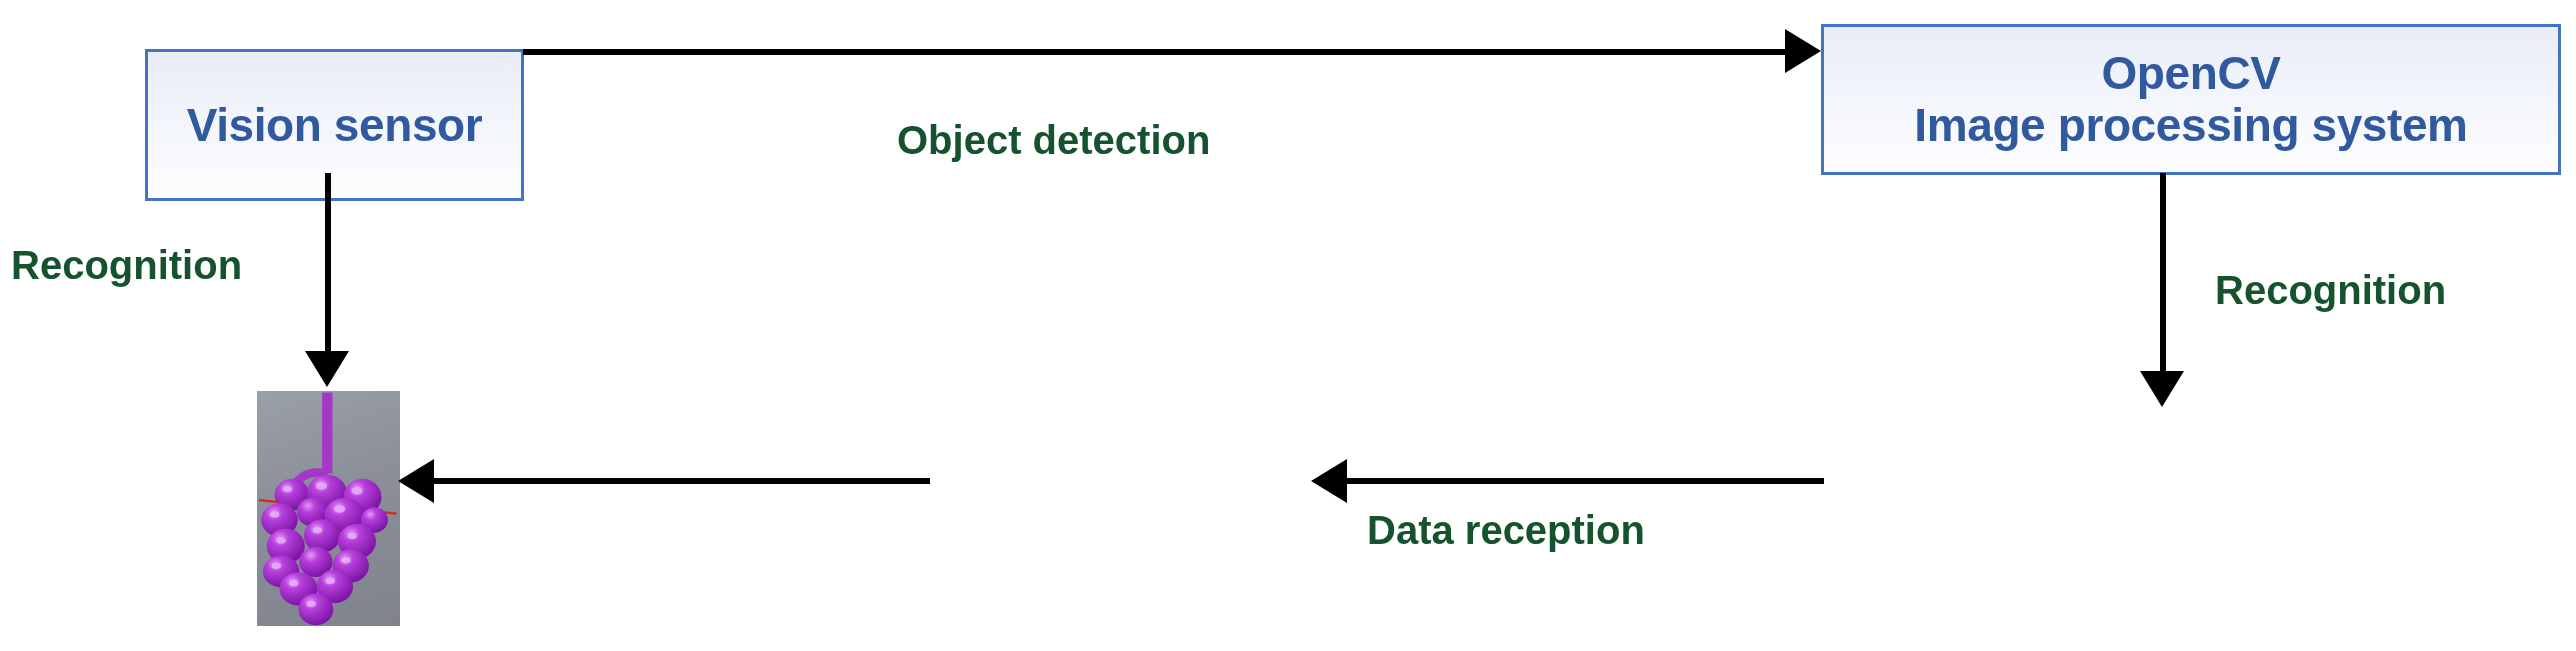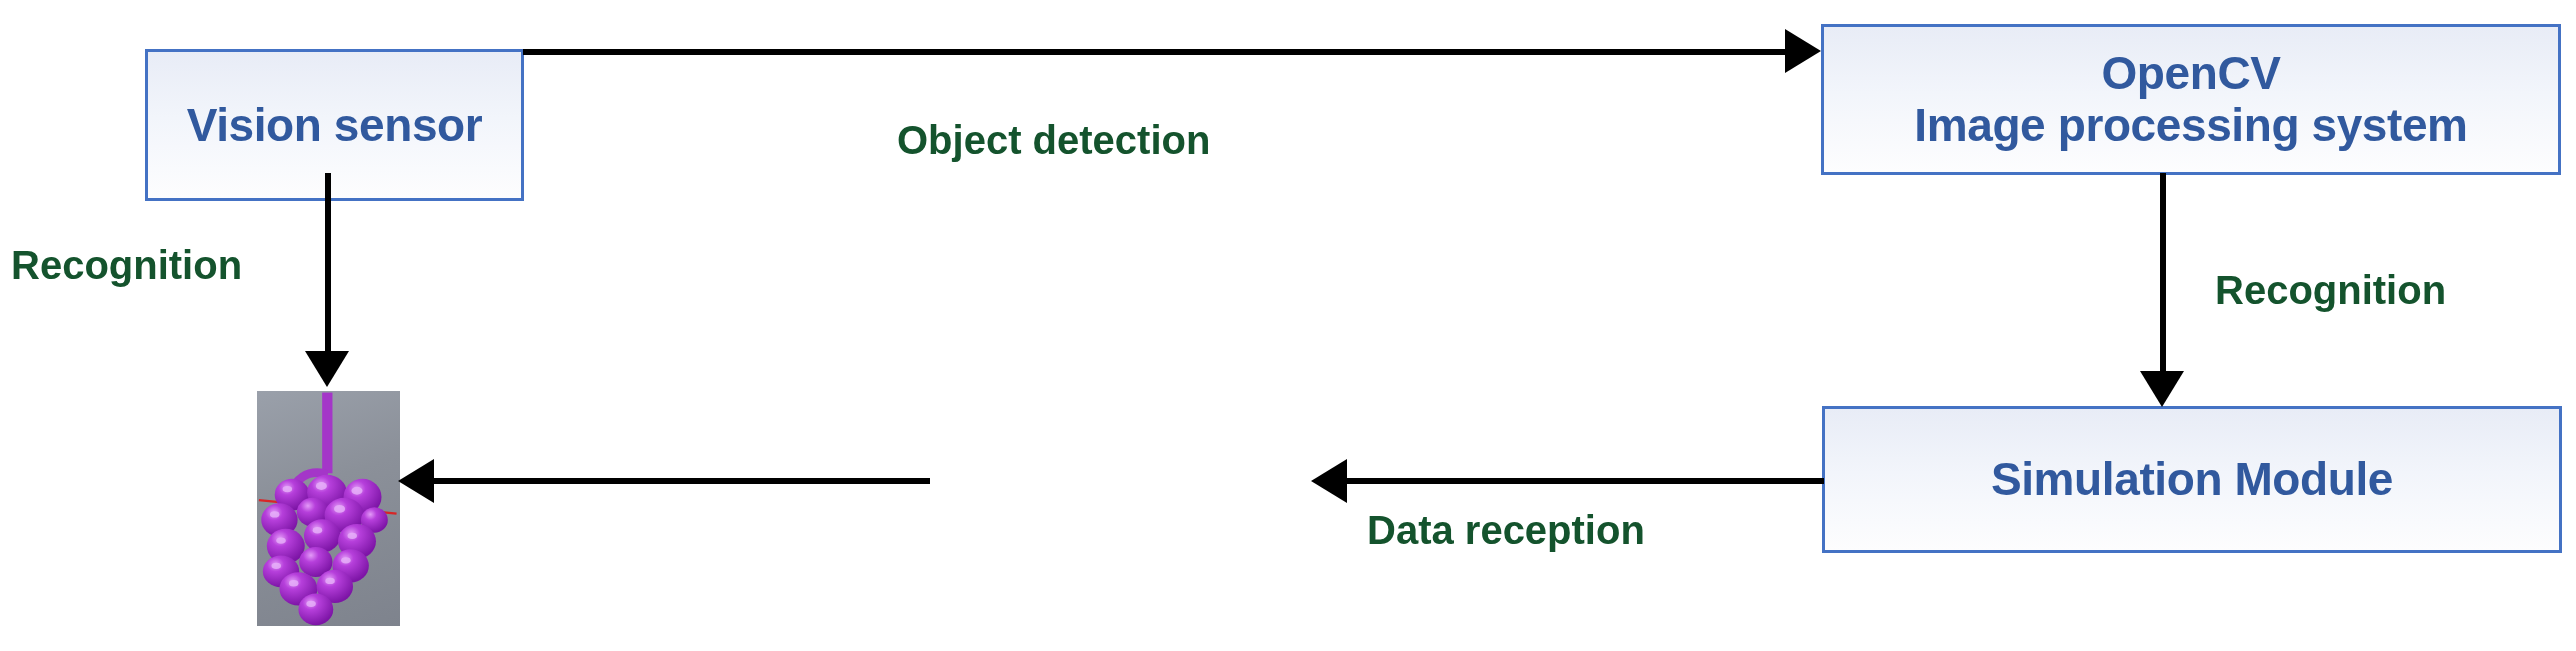--- a/index.html
+++ b/index.html
@@ -119,23 +119,20 @@
 
   <div class="node" id="node-vision">
     <span class="node-label">Vision sensor</span>
   </div>
 
   <div class="node" id="node-opencv">
     <span class="node-label">OpenCV
 Image processing system</span>
   </div>
 
-  <div class="node" id="node-simulation">
-    <span class="node-label">Simulation Module</span>
-  </div>
 
 
   <div id="grape-thumb">
     <svg viewBox="0 0 180 297" xmlns="http://www.w3.org/2000/svg" aria-hidden="true">
       <defs>
         <radialGradient id="berry" cx="35%" cy="28%" r="72%">
           <stop offset="0%" stop-color="#e39af8"></stop>
           <stop offset="32%" stop-color="#b63fdb"></stop>
           <stop offset="100%" stop-color="#7d15a6"></stop>
         </radialGradient>

